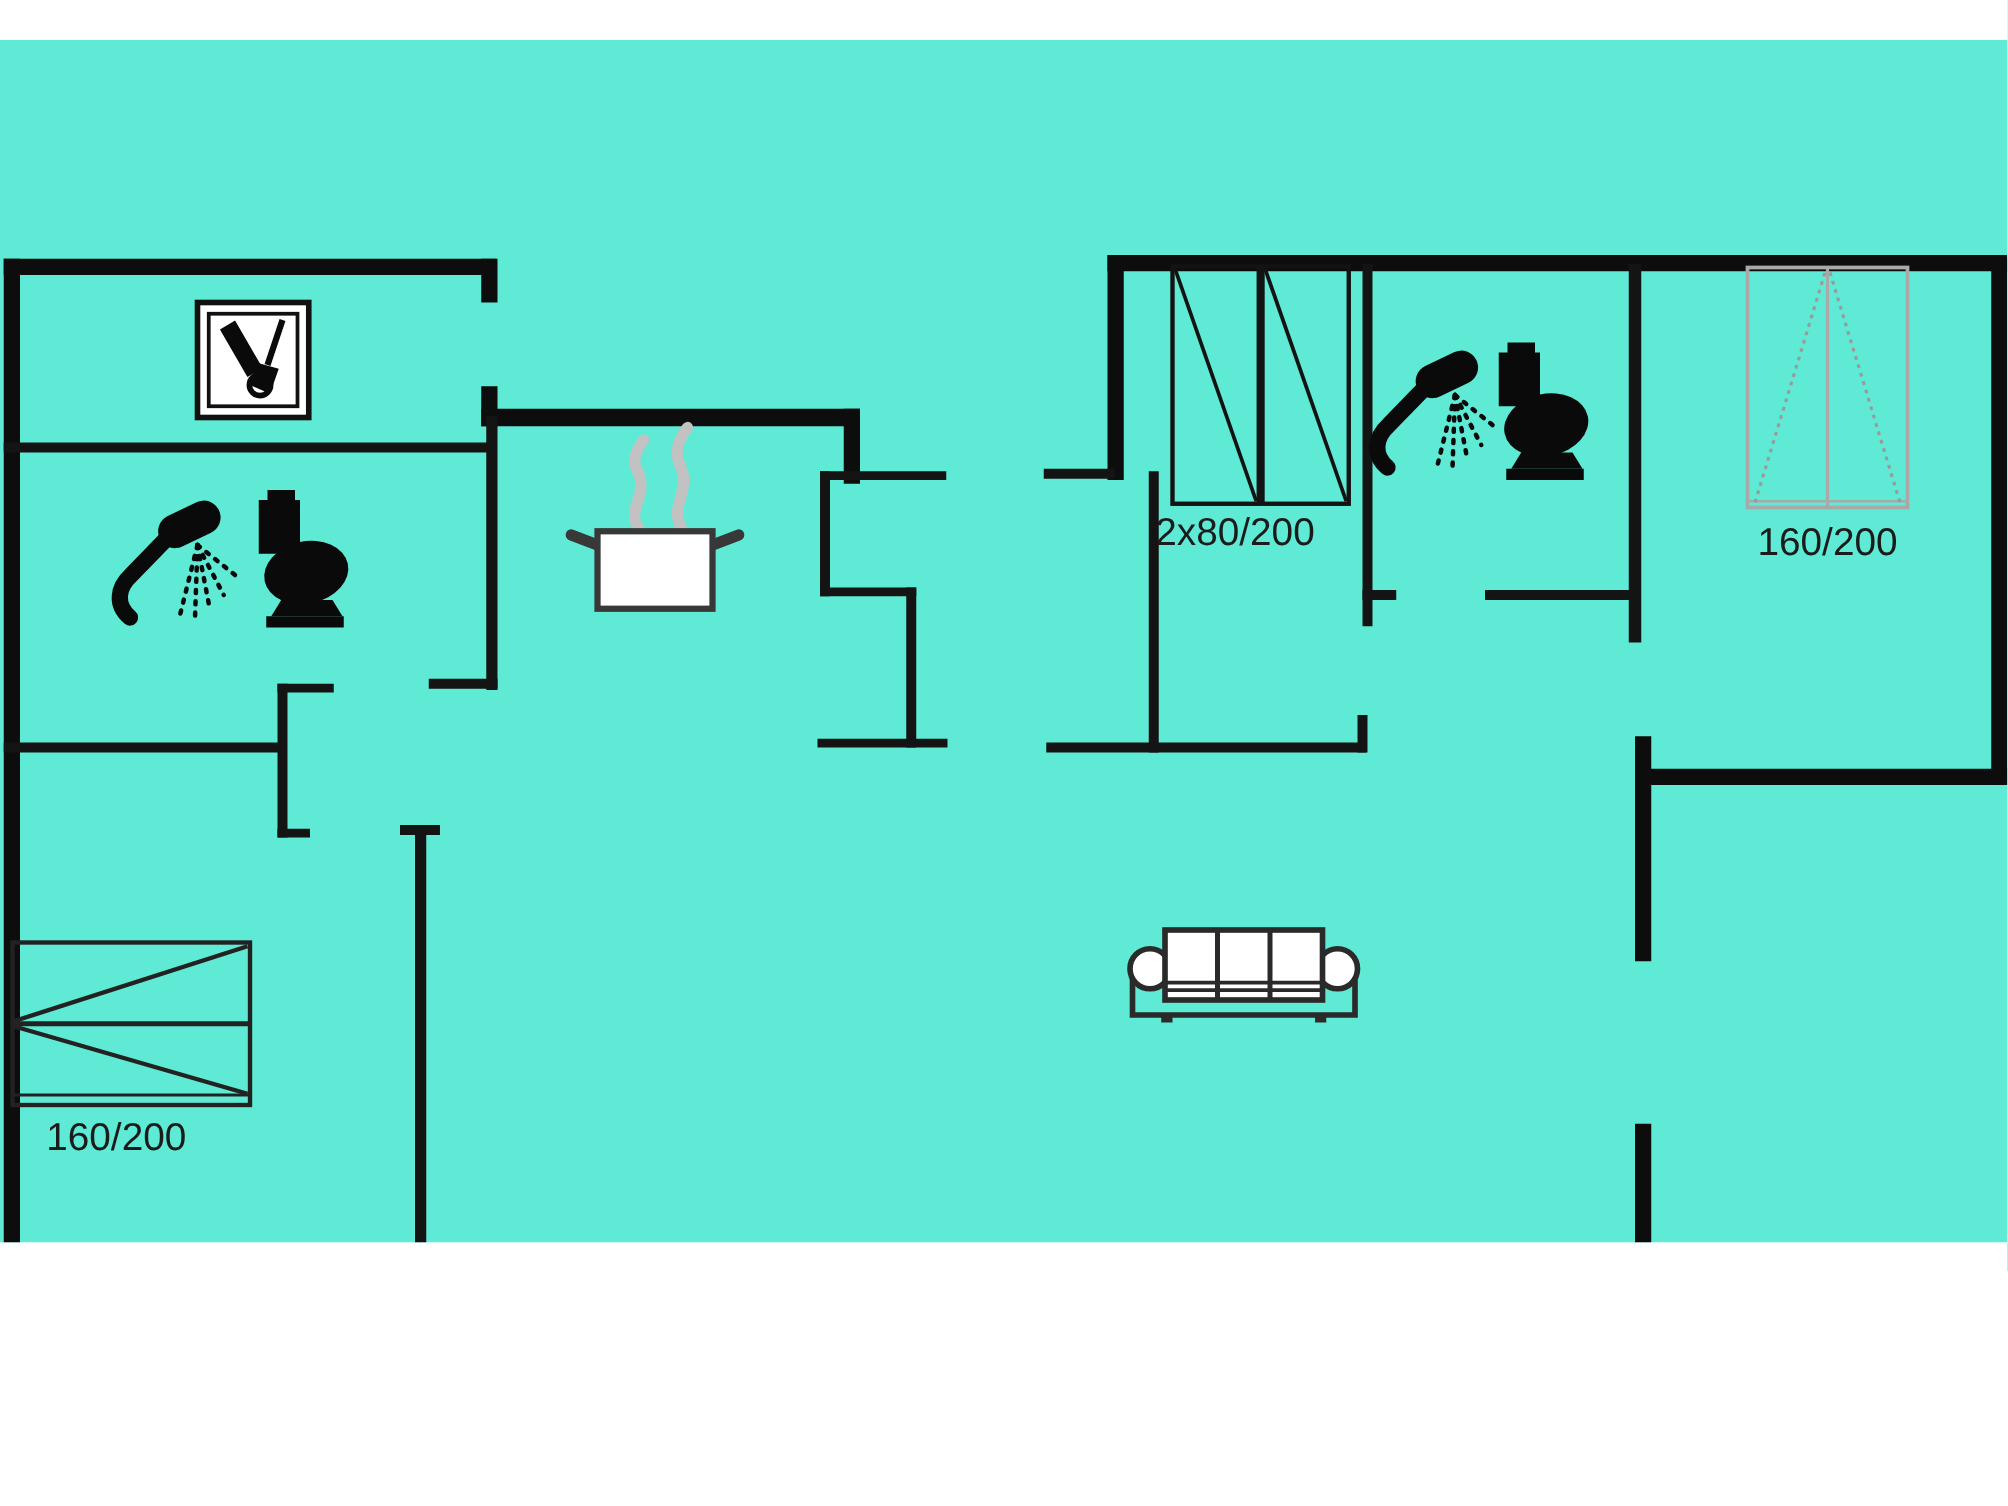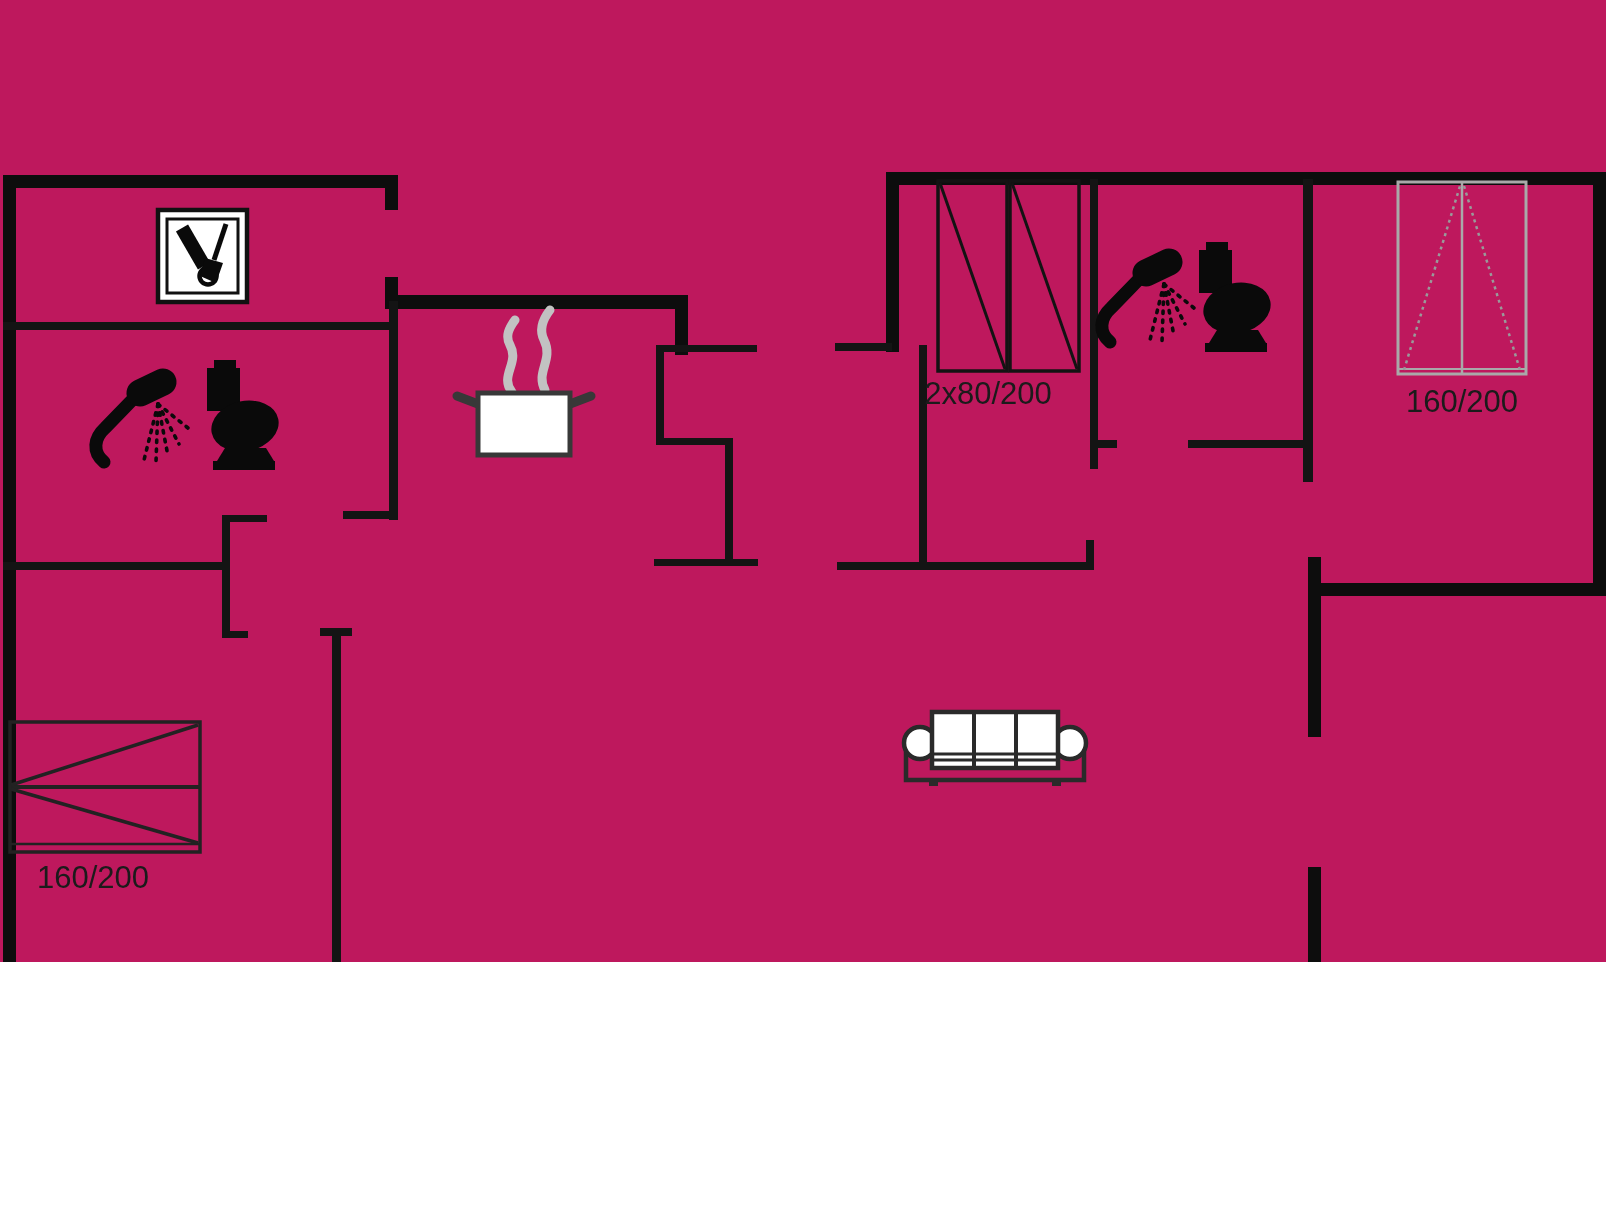--- a/index.html
+++ b/index.html
@@ -1,16 +1,16 @@
 <!DOCTYPE html>
 <html><head>
 <meta charset="utf-8">
 <style>
   html,body{margin:0;padding:0;background:#ffffff;}
-  #floor-plan-wrap{position:relative;width:1606px;height:962px;background:#be185d;overflow:hidden;}
+  #floor-plan-wrap{position:relative;width:1606px;height:962px;background:#5eead4;overflow:hidden;margin-top:32px;}
   svg{display:block;}
   text{font-family:"Liberation Sans","DejaVu Sans",sans-serif;fill:#1b1b1b;}
 </style>
 </head>
 <body>
 
 <div id="floor-plan-wrap">
     <svg viewBox="0 0 1606 1205" width="1606" height="1205">
       <g>
         <rect x="3" y="175" width="13" height="810" fill="#0d0d0d"></rect>

